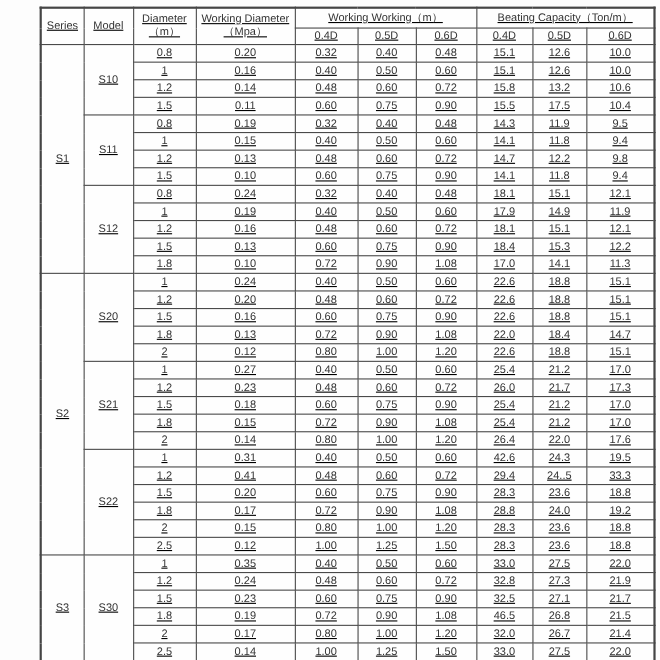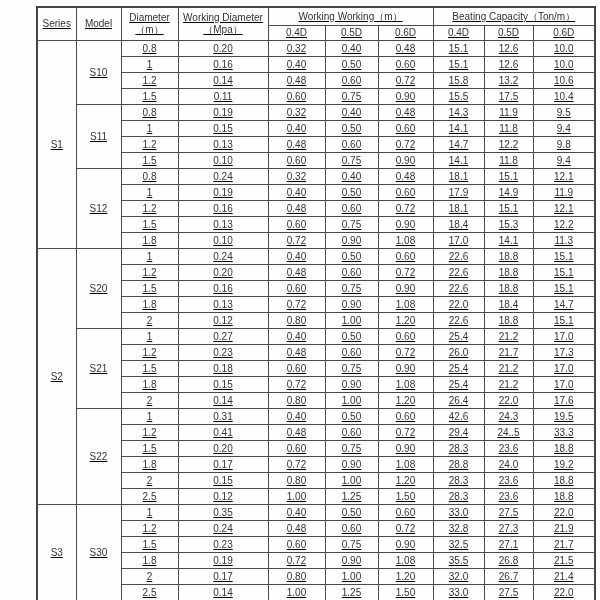--- a/index.html
+++ b/index.html
@@ -412,21 +412,21 @@
           <td>32.5</td>
           <td>27.1</td>
           <td>21.7</td>
         </tr>
         <tr>
           <td>1.8</td>
           <td>0.19</td>
           <td>0.72</td>
           <td>0.90</td>
           <td>1.08</td>
-          <td>35.5</td>
+          <td>46.5</td>
           <td>26.8</td>
           <td>21.5</td>
         </tr>
         <tr>
           <td>2</td>
           <td>0.17</td>
           <td>0.80</td>
           <td>1.00</td>
           <td>1.20</td>
           <td>32.0</td>

